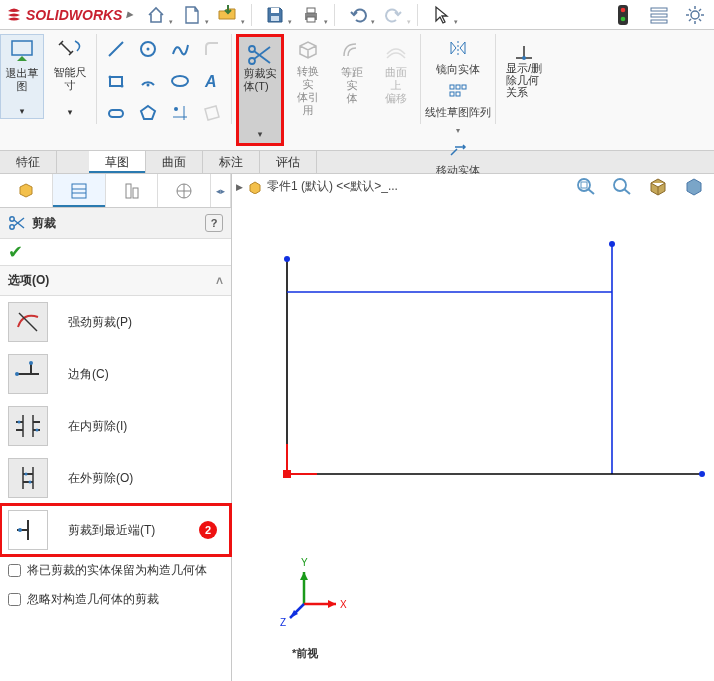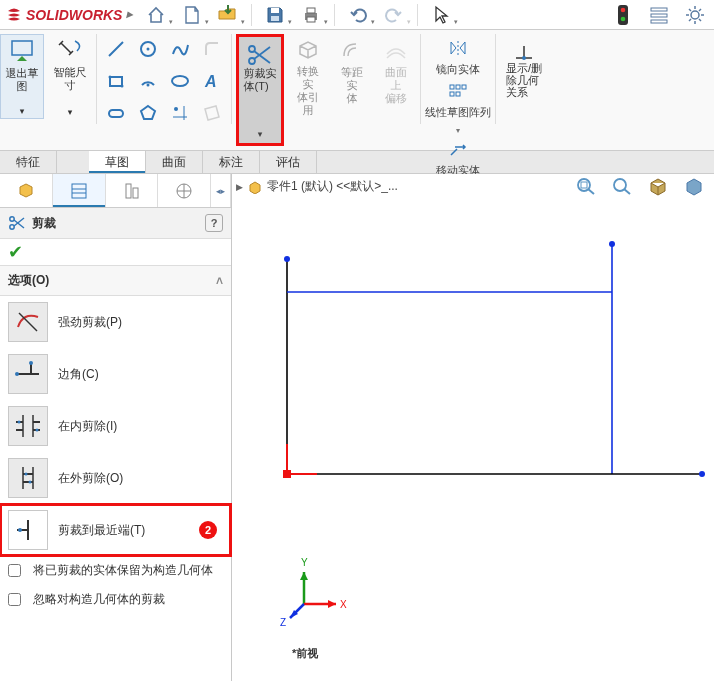--- a/index.html
+++ b/index.html
@@ -44,25 +44,25 @@
 .feat-tabs .ft { flex:1; display:flex; align-items:center; justify-content:center; color:#5a7aa0; cursor:pointer; border-right:1px solid #ddd;}
 .feat-tabs .ft.active { background:#eef6ff; box-shadow: inset 0 -2px 0 #2a7ab0; }
 
 .panel-head { display:flex; align-items:center; gap:6px; padding:6px 8px; font-weight:bold; background:#f2f2f2; border-bottom:1px solid #ddd;}
 .panel-head .help { margin-left:auto; width:18px;height:18px;border:1px solid #aaa;border-radius:3px; display:flex;align-items:center;justify-content:center;font-size:11px;color:#555;}
 .check { color:#2a9a2a; font-size:18px; padding:2px 8px; border-bottom:1px solid #ddd;}
 .sect { padding:6px 8px; font-weight:bold; background:#f7f7f7; border-bottom:1px solid #ddd; display:flex; align-items:center; justify-content:space-between;}
 .sect .caret { color:#888; }
 
 .optlist { display:flex; flex-direction:column; }
-.opt { display:flex; align-items:center; gap:10px; padding:6px 8px; cursor:pointer;}
+.opt { display:flex; align-items:center; gap:20px; padding:6px 8px; cursor:pointer;}
 .opt .icobox { width:40px; height:40px; border:1px solid #c8c8c8; background:#eaeaea; display:flex; align-items:center; justify-content:center; color:#3a6; }
 .opt.sel { outline:3px solid #e11; outline-offset:-2px; position:relative; }
 .opt .name { font-size:12px; }
-.chk { display:flex; align-items:flex-start; gap:12px; padding:6px 8px; font-size:12px; color:#333;}
+.chk { display:flex; align-items:flex-start; gap:6px; padding:6px 8px; font-size:12px; color:#333;}
 .chk input { margin-top:2px; }
 
 
 .right { flex:1; position:relative; background:#fff; }
 .crumb { position:absolute; left:4px; top:4px; display:flex; align-items:center; gap:4px; font-size:12px; color:#444;}
 .crumb .ico { color:#d8a93e; }
 .viewtools { position:absolute; right:6px; top:0px; display:flex; gap:8px; }
 .viewtools .vt { width:28px; height:24px; display:flex; align-items:center; justify-content:center; color:#5a95c4; cursor:pointer;}
 .canvas { position:absolute; inset:0; }
 .viewport-label { position:absolute; left:60px; bottom:20px; font-size:11px; font-weight:bold; }

